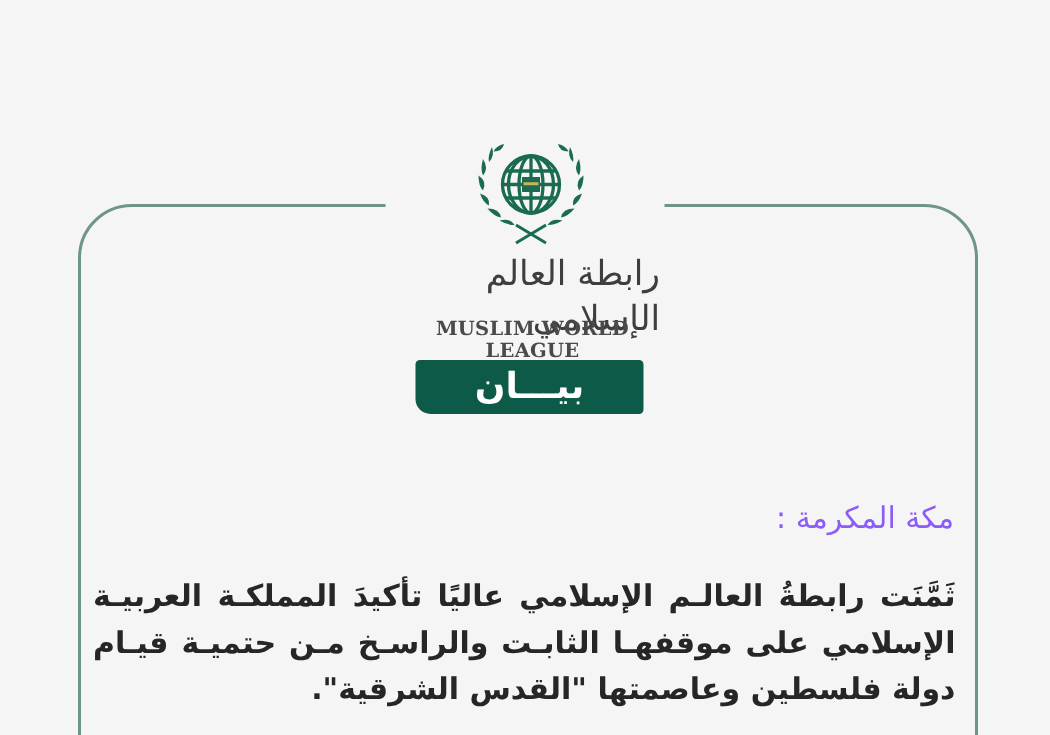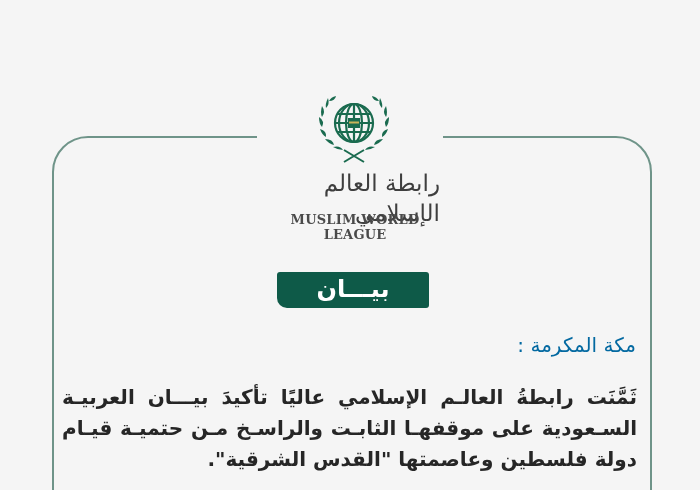--- a/index.html
+++ b/index.html
@@ -28,25 +28,25 @@
   .en-title {
     position: absolute; left: 270px; top: 212px; width: 170px;
     text-align: center;
     font-family: "DejaVu Serif", serif; font-weight: bold;
     font-size: 13px; color: #4a4a4a; letter-spacing: 0.2px;
   }
   .badge {
     position: absolute; left: 277px; top: 240px; width: 152px; height: 36px;
     background: #0e5a48; border-radius: 3px 3px 3px 10px;
     color: #ffffff; text-align: center; direction: rtl;
-    font-size: 24px; line-height: 34px; font-weight: bold; margin-top: 32px;
+    font-size: 24px; line-height: 34px; font-weight: bold;
   }
   .dateline {
     position: absolute; right: 64px; top: 333px;
-    direction: rtl; font-size: 20px; color: #0369a1; text-align: center;
+    direction: rtl; font-size: 20px; color: #8b5cf6; text-align: center;
   }
   .body-text {
     position: absolute; left: 62px; right: 63px; top: 382px;
     direction: rtl; text-align: justify; text-align-last: right;
     font-size: 20px; font-weight: bold; color: #262626; line-height: 31px;
   }
 </style>
 </head>
 <body>
 
@@ -84,13 +84,13 @@
     </g>
     <path d="M30 64 Q40 70 50 76 M50 64 Q40 70 30 76" stroke="#1a6b4f" stroke-width="2" fill="none"></path>
   </svg>
 </div>
 
 <div class="ar-title">رابطة العالم الإسلامي</div>
 <div class="en-title">MUSLIM WORLD LEAGUE</div>
 <div class="badge">بيـــان</div>
 
 <div class="dateline">مكة المكرمة :</div>
-<div class="body-text">ثَمَّنَت رابطةُ العالـم الإسلامي عاليًا تأكيدَ بيـــان العربيـة السـعودية على موقفهـا الثابـت والراسـخ مـن حتميـة قيـام دولة فلسطين وعاصمتها "القدس الشرقية".</div>
+<div class="body-text">ثَمَّنَت رابطةُ العالـم الإسلامي عاليًا تأكيدَ المملكـة العربيـة الإسلامي على موقفهـا الثابـت والراسـخ مـن حتميـة قيـام دولة فلسطين وعاصمتها "القدس الشرقية".</div>
 
 </body></html>

